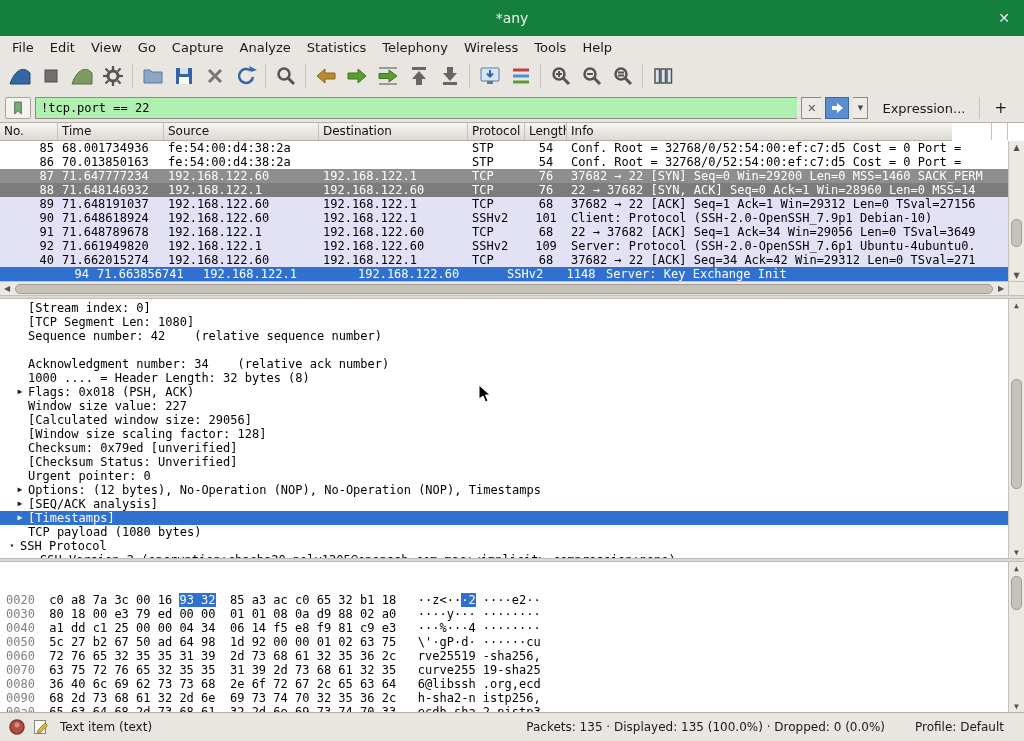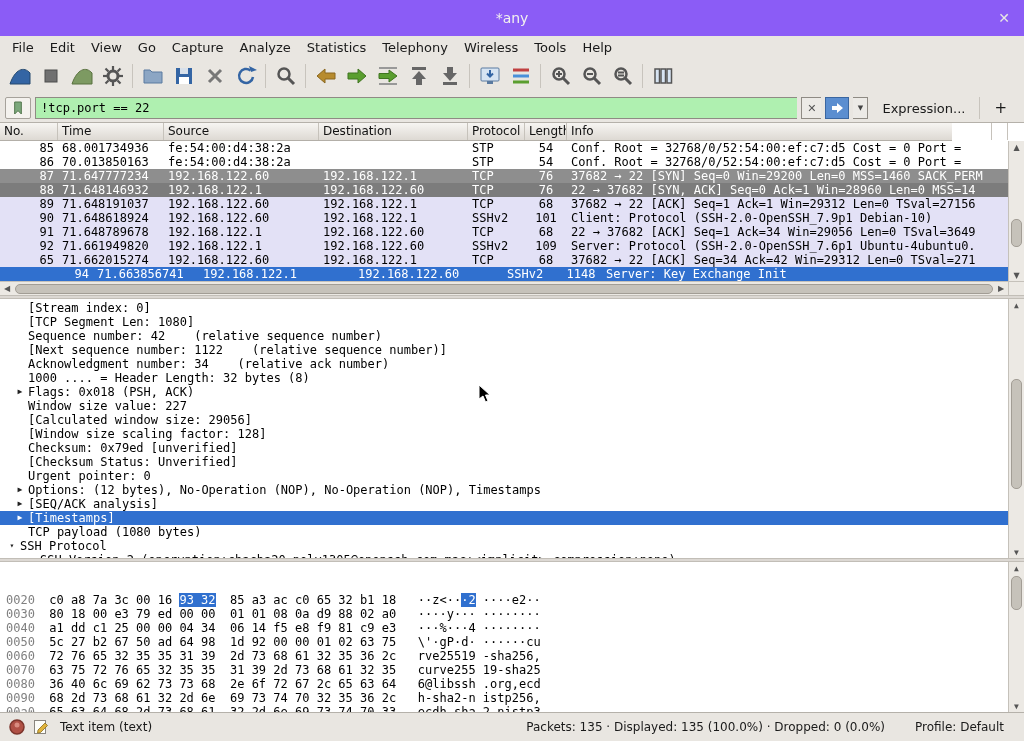--- a/index.html
+++ b/index.html
@@ -1,21 +1,21 @@
 <!DOCTYPE html>
 <html><head>
 <meta charset="utf-8">
 <style>
   * { box-sizing: border-box; margin: 0; padding: 0; }
   html,body { width:1024px; height:741px; overflow:hidden; }
   body { font-family:"DejaVu Sans", sans-serif; background:#d6d2cd; position:relative; }
   .app { width:1024px; height:741px; display:flex; flex-direction:column; }
 
   
-  .titlebar { height:36px; background:#8b5cf6; position:relative; display:flex; align-items:center; justify-content:center; flex:0 0 36px;}
+  .titlebar { height:36px; background:#15803d; position:relative; display:flex; align-items:center; justify-content:center; flex:0 0 36px;}
   .titlebar .title { color:#f2f1ef; font-size:14px; }
   .titlebar .closebtn { position:absolute; right:10px; top:8px; width:20px; height:20px; color:#e8e7e4; font-size:14px; display:flex; align-items:center; justify-content:center; cursor:default;}
 
   
   .menubar { height:22px; background:#e9e6e1; display:flex; align-items:center; padding-left:4px; font-size:13px; color:#1a1a1a; flex:0 0 22px;}
   .menu-item { padding:2px 8px; }
 
   
   .toolbar { height:36px; background:#e9e6e1; display:flex; align-items:center; padding:0 4px; flex:0 0 36px;}
   .tb-btn { width:31px; height:28px; display:flex; align-items:center; justify-content:center; border-radius:3px; }
@@ -406,21 +406,21 @@
         <div class="pl-row violet">
           <span class="c-no">92</span>
           <span class="c-time">71.661949820</span>
           <span class="c-source">192.168.122.1</span>
           <span class="c-dest">192.168.122.60</span>
           <span class="c-protocol">SSHv2</span>
           <span class="c-length">109</span>
           <span class="c-info">Server: Protocol (SSH-2.0-OpenSSH_7.6p1 Ubuntu-4ubuntu0.</span>
         </div>
         <div class="pl-row violet">
-          <span class="c-no">65</span>
+          <span class="c-no">40</span>
           <span class="c-time">71.662015274</span>
           <span class="c-source">192.168.122.60</span>
           <span class="c-dest">192.168.122.1</span>
           <span class="c-protocol">TCP</span>
           <span class="c-length">68</span>
           <span class="c-info">37682 → 22 [ACK] Seq=34 Ack=42 Win=29312 Len=0 TSval=271</span>
         </div>
         <div class="pl-row selected">
           <span class="c-no">94</span>
           <span class="c-time">71.663856741</span>
@@ -444,21 +444,21 @@
     <div class="pl-corner"></div>
   </div>
 
   <div class="splitter"></div>
 
   <div class="details">
     <div>
         <div class="dt-line ind2"><span class="dt-arrow"></span><span>[Stream index: 0]</span></div>
         <div class="dt-line ind2"><span class="dt-arrow"></span><span>[TCP Segment Len: 1080]</span></div>
         <div class="dt-line ind2"><span class="dt-arrow"></span><span>Sequence number: 42    (relative sequence number)</span></div>
-        <div class="dt-line ind2"><span class="dt-arrow"></span><span>[Next sequence number: 1122    (relative sequence number)]</span></div>
+        <div class="dt-line ind2"><span class="dt-arrow"></span></div>
         <div class="dt-line ind2"><span class="dt-arrow"></span><span>Acknowledgment number: 34    (relative ack number)</span></div>
         <div class="dt-line ind2"><span class="dt-arrow"></span><span>1000 .... = Header Length: 32 bytes (8)</span></div>
         <div class="dt-line ind2"><span class="dt-arrow">▶</span><span>Flags: 0x018 (PSH, ACK)</span></div>
         <div class="dt-line ind2"><span class="dt-arrow"></span><span>Window size value: 227</span></div>
         <div class="dt-line ind2"><span class="dt-arrow"></span><span>[Calculated window size: 29056]</span></div>
         <div class="dt-line ind2"><span class="dt-arrow"></span><span>[Window size scaling factor: 128]</span></div>
         <div class="dt-line ind2"><span class="dt-arrow"></span><span>Checksum: 0x79ed [unverified]</span></div>
         <div class="dt-line ind2"><span class="dt-arrow"></span><span>[Checksum Status: Unverified]</span></div>
         <div class="dt-line ind2"><span class="dt-arrow"></span><span>Urgent pointer: 0</span></div>
         <div class="dt-line ind2"><span class="dt-arrow">▶</span><span>Options: (12 bytes), No-Operation (NOP), No-Operation (NOP), Timestamps</span></div>

